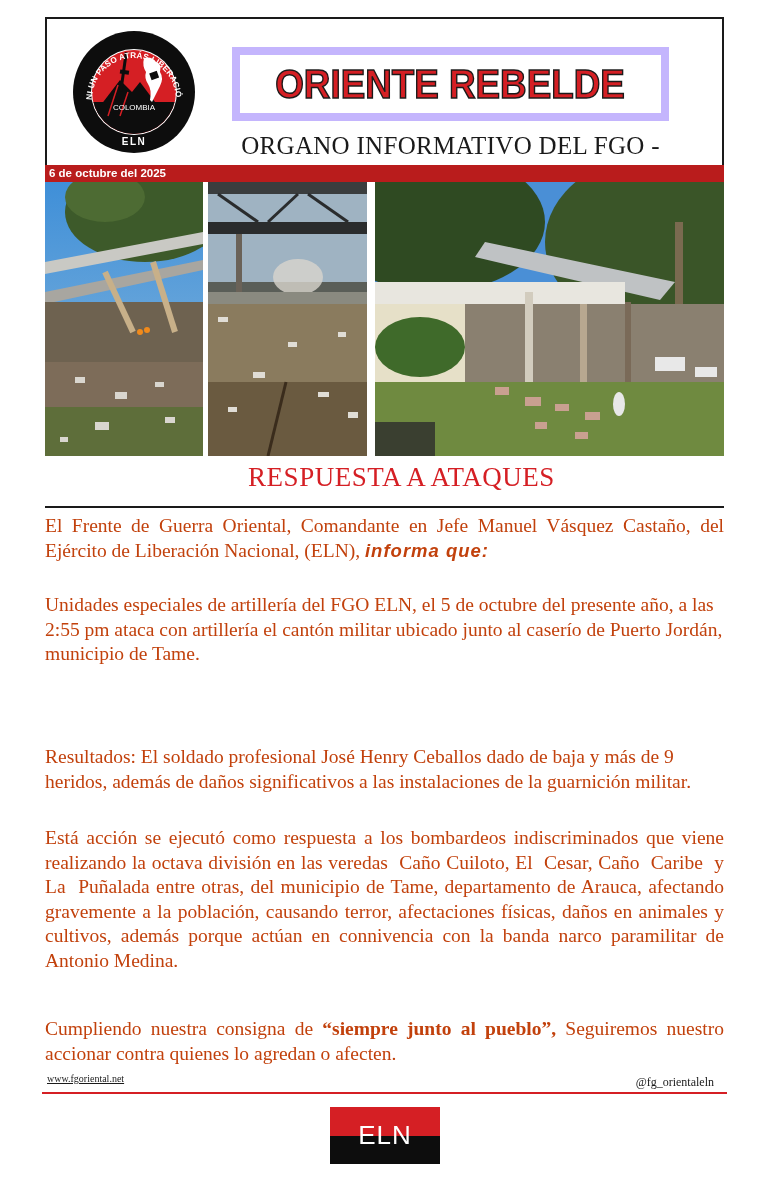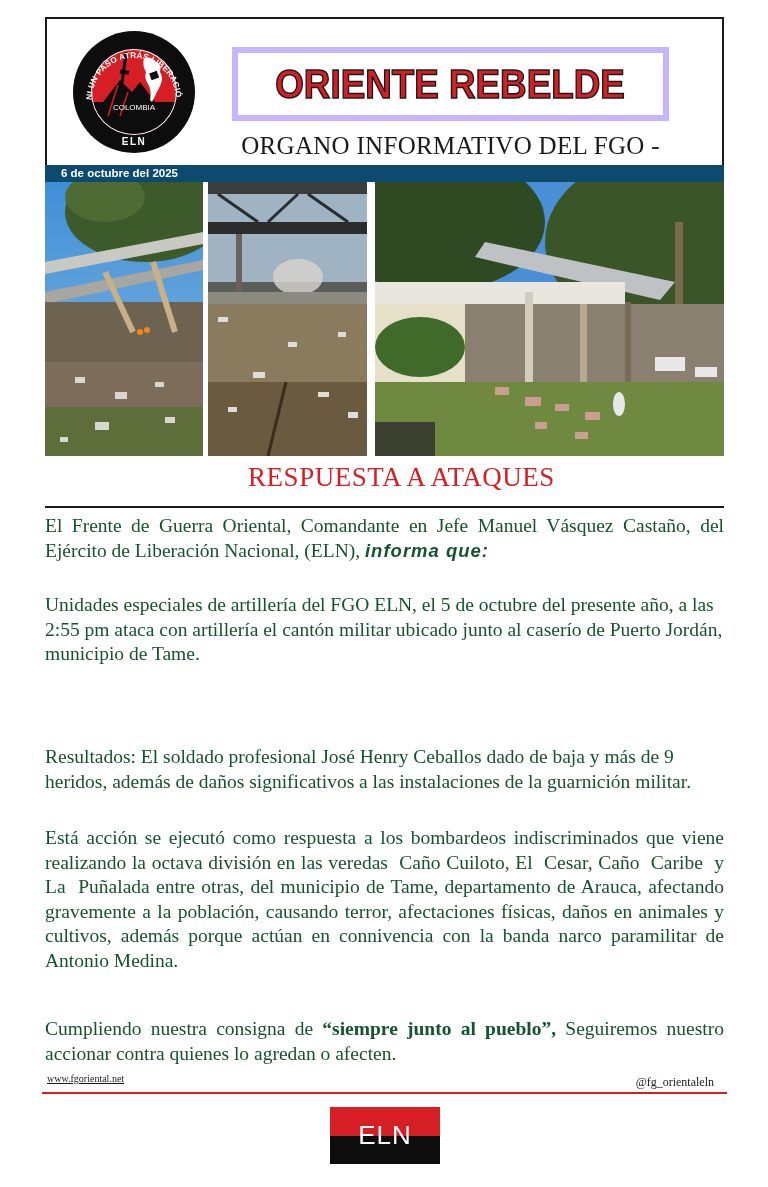--- a/index.html
+++ b/index.html
@@ -7,57 +7,57 @@
   body { position: relative; font-family: "Liberation Serif", "DejaVu Serif", serif; color: #1a1a1a; }
 
   .header-box {
     position: absolute; left: 45px; top: 17px; width: 679px; height: 165px;
     border: 2px solid #1a1a1a; border-bottom: none; background: #fff;
   }
   .logo { position: absolute; left: 72px; top: 30px; width: 124px; height: 124px; }
 
   .title-box {
     position: absolute; left: 232px; top: 47px; width: 437px; height: 74px;
-    border: 6px solid #c4b5fd; background: #fff;
+    border: 8px solid #c4b5fd; background: #fff;
     display: flex; align-items: center; justify-content: center;
   }
   .title-text {
     font-family: "Liberation Sans", "DejaVu Sans", sans-serif;
     font-weight: 700; font-size: 40px; letter-spacing: 0px;
     color: #d51f24; -webkit-text-stroke: 1.5px #1a1a1a;
     transform: scaleX(0.92); white-space: nowrap; line-height: 1;
   }
   .subtitle {
     position: absolute; left: 232px; top: 132px; width: 437px; text-align: center;
     font-family: "Liberation Serif", serif; font-size: 25px; color: #1a1a1a; letter-spacing: 0.3px;
   }
 
   .date-bar {
     position: absolute; left: 45px; top: 165px; width: 679px; height: 17px;
-    background: #0c4a6e; color: #fff;
+    background: #b91c1c; color: #fff;
     font-family: "Liberation Sans", "DejaVu Sans", sans-serif; font-size: 11.5px; font-weight: 700;
-    padding-left: 16px; line-height: 17px;
+    padding-left: 4px; line-height: 17px;
   }
 
   .photo { position: absolute; top: 182px; height: 274px; overflow: hidden; }
   .photo svg { width: 100%; height: 100%; display: block; }
   .photo-1 { left: 45px; width: 158px; }
   .photo-2 { left: 208px; width: 159px; }
   .photo-3 { left: 375px; width: 349px; }
 
   .headline {
     position: absolute; left: 62px; top: 462px; width: 679px; text-align: center;
     font-family: Liberation Serif, serif; font-size: 27px; color: #d51f24; letter-spacing: 0.5px;
   }
   .rule-black { position: absolute; left: 45px; top: 506px; width: 679px; height: 2px; background: #1a1a1a; }
 
   .para {
     position: absolute; left: 45px; width: 679px;
     font-family: "Liberation Serif", serif; font-size: 19.5px; line-height: 24.5px;
-    text-align: justify; color: #14532d;
+    text-align: justify; color: #c2410c;
   }
   .p1 { top: 514px; }
   .p2 { top: 593px; text-align: left; }
   .p3 { top: 702px; text-align: left; margin-top: 43px; }
   .p4 { top: 826px; }
   .p5 { top: 1017px; }
   .bold-italic-sans { font-family: "Liberation Sans", "DejaVu Sans", sans-serif; font-weight: 700; font-style: italic; font-size: 18.5px; letter-spacing: 1px; }
   .bold-serif { font-weight: 700; }
 
   .footer-url {

